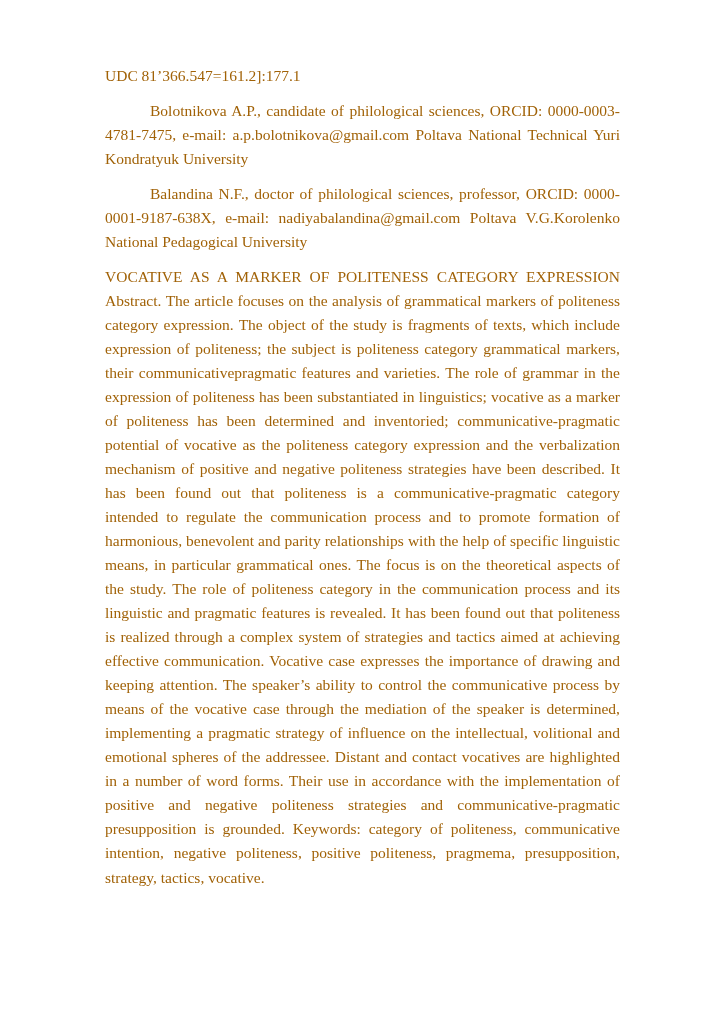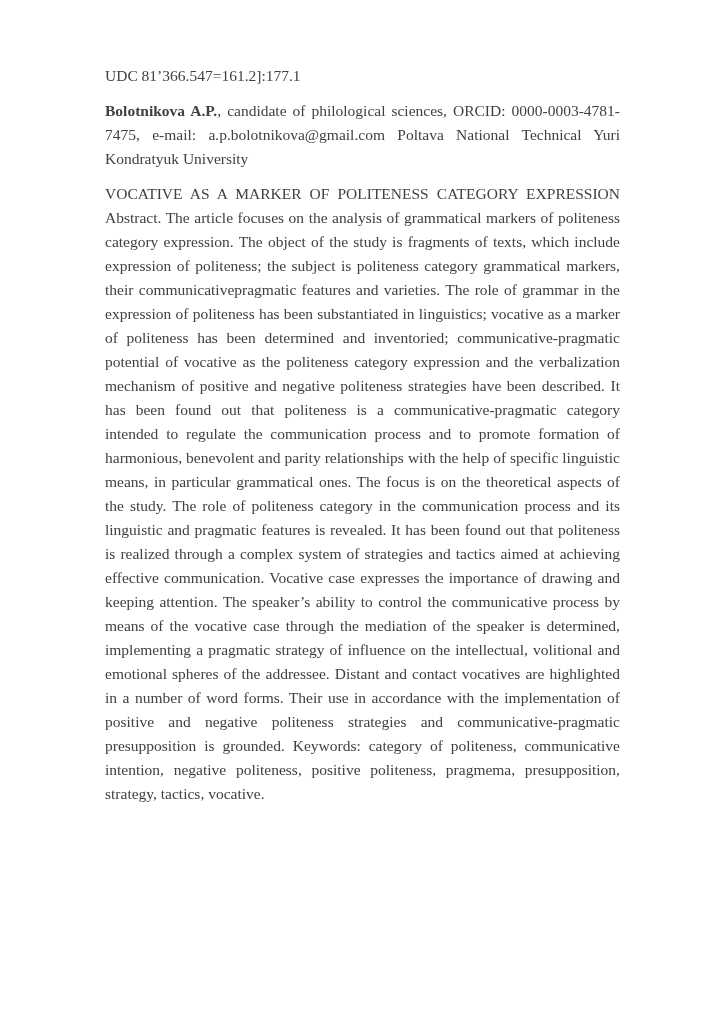--- a/index.html
+++ b/index.html
@@ -10,44 +10,46 @@
   .page {
     position: relative;
     width: 724px;
     height: 1024px;
     box-sizing: border-box;
     background: #ffffff;
     padding: 64px 104px 40px 105px;
     font-family: "Liberation Serif", "DejaVu Serif", serif;
     font-size: 15.5px;
     line-height: 1.55;
-    color: #404040;
+    color: #a16207;
   }
   .para {
     margin: 0 0 11px 0;
     text-align: justify;
     text-justify: inter-word;
   }
   .udc {
     margin: 0 0 11px 0;
     text-align: left;
   }
   .author-name {
-    font-weight: bold;
+    font-weight: normal;
+    margin-left: 45px;
   }
   .title-span {
     
   }
 </style>
 </head>
 <body>
 
 <div class="page">
 
   <p class="udc">UDC 81’366.547=161.2]:177.1</p>
 
   <p class="para"><span class="author-name">Bolotnikova A.P.</span><span>, candidate of philological sciences, ORCID: 0000-0003-4781-7475, e-mail: a.p.bolotnikova@gmail.com Poltava National Technical Yuri Kondratyuk University</span></p>
 
+  <p class="para"><span class="author-name">Balandina N.F.</span><span>, doctor of philological sciences, professor, ORCID: 0000-0001-9187-638X, e-mail: nadiyabalandina@gmail.com Poltava V.G.Korolenko National Pedagogical University</span></p>
 
   <p class="para"><span class="title-span">VOCATIVE AS A MARKER OF POLITENESS CATEGORY EXPRESSION</span> <span>Abstract. The article focuses on the analysis of grammatical markers of politeness category expression. The object of the study is fragments of texts, which include expression of politeness; the subject is politeness category grammatical markers, their communicativepragmatic features and varieties. The role of grammar in the expression of politeness has been substantiated in linguistics; vocative as a marker of politeness has been determined and inventoried; communicative-pragmatic potential of vocative as the politeness category expression and the verbalization mechanism of positive and negative politeness strategies have been described. It has been found out that politeness is a communicative-pragmatic category intended to regulate the communication process and to promote formation of harmonious, benevolent and parity relationships with the help of specific linguistic means, in particular grammatical ones. The focus is on the theoretical aspects of the study. The role of politeness category in the communication process and its linguistic and pragmatic features is revealed. It has been found out that politeness is realized through a complex system of strategies and tactics aimed at achieving effective communication. Vocative case expresses the importance of drawing and keeping attention. The speaker’s ability to control the communicative process by means of the vocative case through the mediation of the speaker is determined, implementing a pragmatic strategy of influence on the intellectual, volitional and emotional spheres of the addressee. Distant and contact vocatives are highlighted in a number of word forms. Their use in accordance with the implementation of positive and negative politeness strategies and communicative-pragmatic presupposition is grounded. Keywords: category of politeness, communicative intention, negative politeness, positive politeness, pragmema, presupposition, strategy, tactics, vocative.</span></p>
 
 
 </div>
 
 </body></html>

